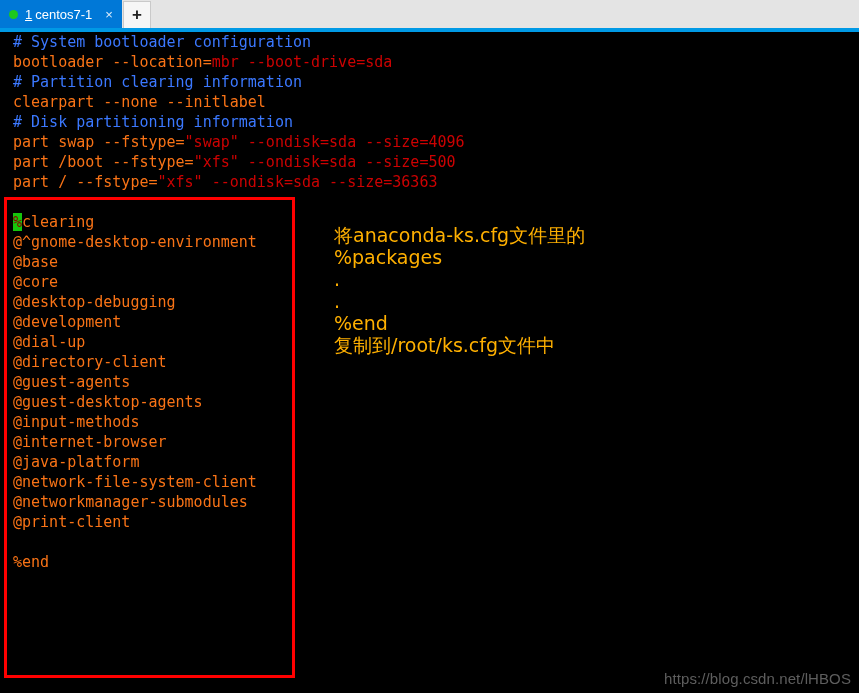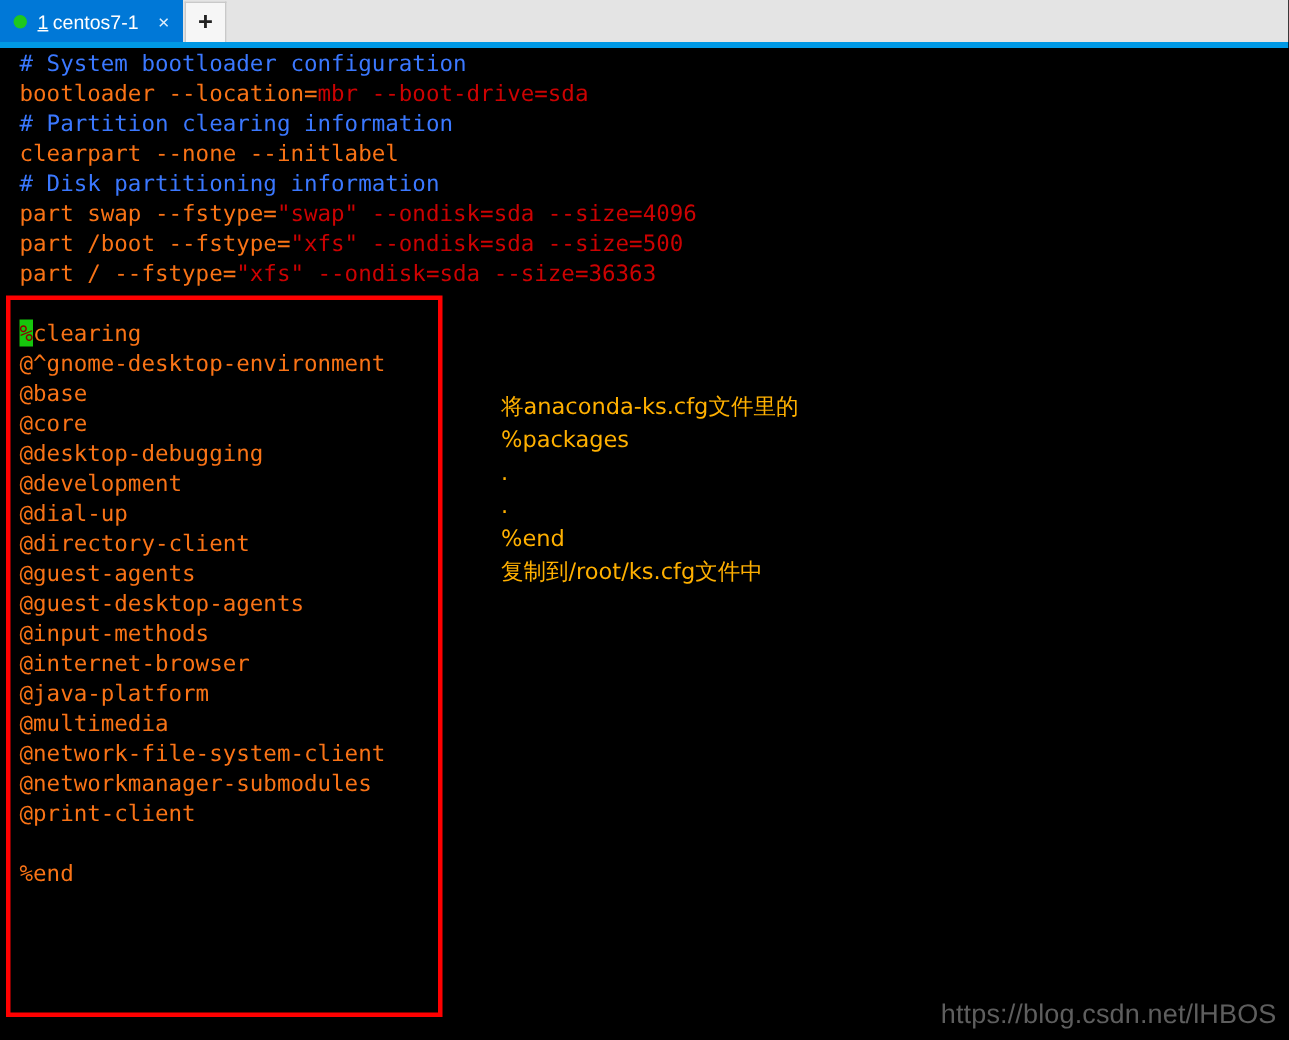--- a/index.html
+++ b/index.html
@@ -120,35 +120,34 @@
     pointer-events: none;
   }
 
   
   #annotation {
     position: absolute;
     left: 334px;
     top: 192px;
     color: #ffb000;
     font-family: "DejaVu Sans", "Liberation Sans", sans-serif;
-    font-size: 15px;
+    font-size: 19px;
     line-height: 22px;
     white-space: pre;
-    margin-top: 36px;
   }
   #annotation div { height: 22px; }
 
   
   #watermark {
     position: absolute;
     right: 8px;
     bottom: 6px;
     color: #5e5e5e;
     font-family: "Liberation Sans", sans-serif;
-    font-size: 18px;
+    font-size: 15px;
     letter-spacing: 0.1px;
     text-align: right;
   }
 </style>
 </head>
 <body>
 
 <div id="tabbar">
   <div id="tab-active">
     <span class="tab-dot"></span>
@@ -177,21 +176,20 @@
       <div class="line"><span class="c-plain">@core</span></div>
       <div class="line"><span class="c-plain">@desktop-debugging</span></div>
       <div class="line"><span class="c-plain">@development</span></div>
       <div class="line"><span class="c-plain">@dial-up</span></div>
       <div class="line"><span class="c-plain">@directory-client</span></div>
       <div class="line"><span class="c-plain">@guest-agents</span></div>
       <div class="line"><span class="c-plain">@guest-desktop-agents</span></div>
       <div class="line"><span class="c-plain">@input-methods</span></div>
       <div class="line"><span class="c-plain">@internet-browser</span></div>
       <div class="line"><span class="c-plain">@java-platform</span></div>
-      <div class="line"><span class="c-plain">@multimedia</span></div>
       <div class="line"><span class="c-plain">@network-file-system-client</span></div>
       <div class="line"><span class="c-plain">@networkmanager-submodules</span></div>
       <div class="line"><span class="c-plain">@print-client</span></div>
       <div class="line">&nbsp;</div>
       <div class="line"><span class="c-plain">%end</span></div>
       <div class="line">&nbsp;</div>
       <div class="line"></div>
     </div>
 
   <div id="red-box"></div>

